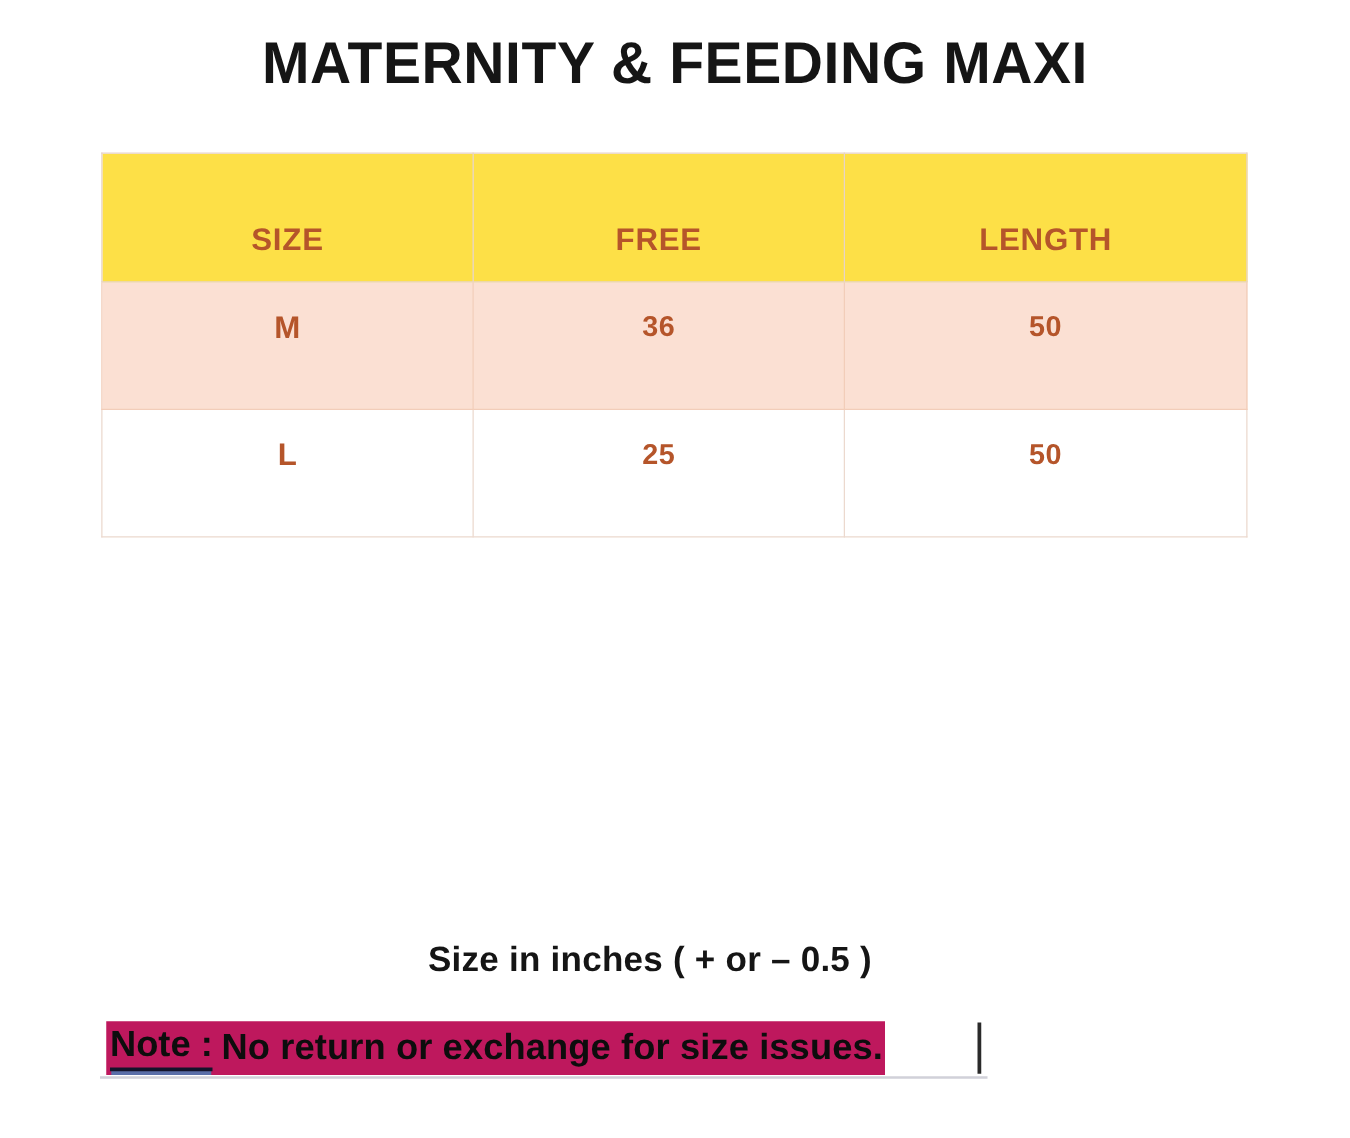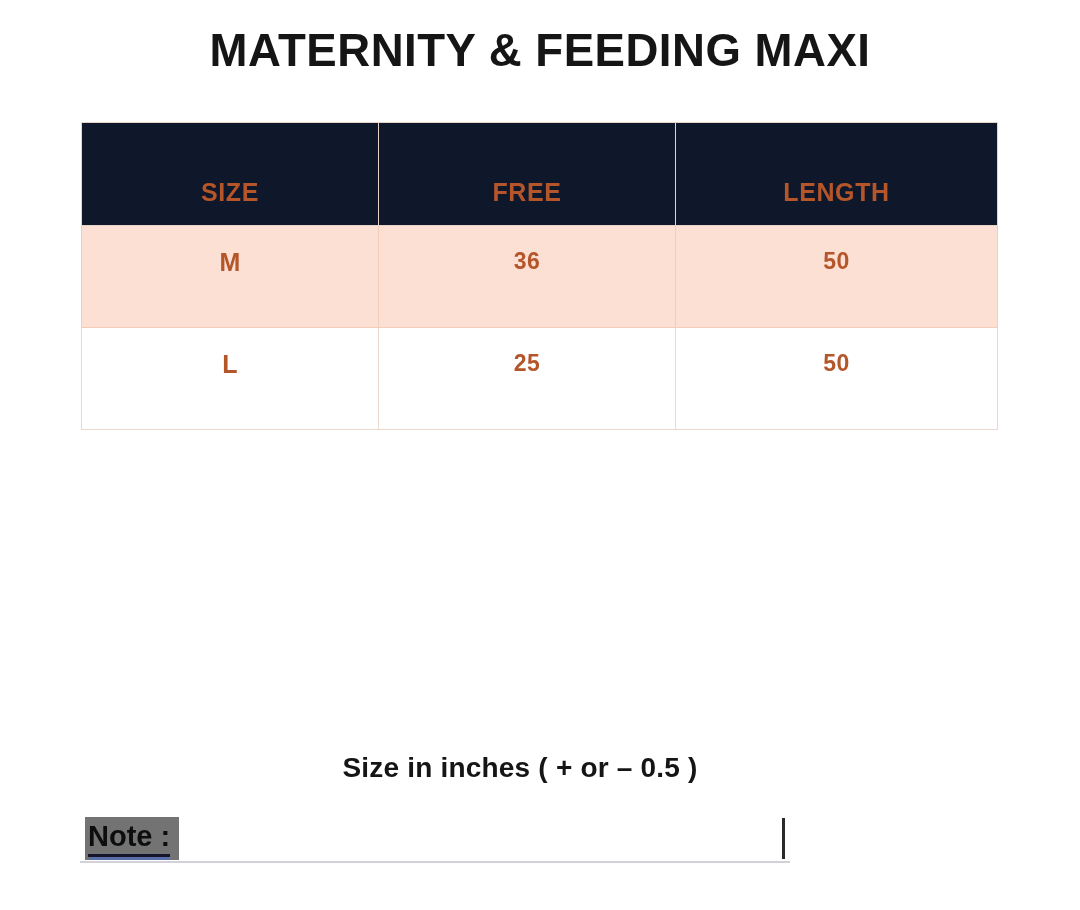--- a/index.html
+++ b/index.html
@@ -53,21 +53,21 @@
     vertical-align: top;
     text-align: center;
     color: #b5552a;
     font-family: "Liberation Sans", sans-serif;
     font-weight: 700;
     box-sizing: border-box;
   }
 
   #size-table thead th {
     height: 103px;
-    background: #0f172a;
+    background: #fde047;
     font-size: 25px;
     letter-spacing: 0.6px;
     padding-top: 55px;
   }
 
   #size-table tbody td {
     height: 102px;
     font-size: 23px;
     padding-top: 22px;
     letter-spacing: 0.4px;
@@ -101,21 +101,21 @@
     white-space: nowrap;
     letter-spacing: 0.2px;
   }
 
   
   #note-line {
     position: absolute;
     left: 85px;
     top: 817px;
     height: 43px;
-    background: #737373;
+    background: #be185d;
     display: flex;
     align-items: center;
     padding: 0 2px 0 3px;
     box-sizing: border-box;
     white-space: nowrap;
   }
   #note-line .note-label {
     font-family: "Liberation Sans", sans-serif;
     font-size: 29px;
     font-weight: 700;
@@ -182,16 +182,17 @@
       <td>25</td>
       <td>50</td>
     </tr>
   </tbody>
 </table>
 
 <div id="size-note">Size in inches ( + or  – 0.5 )</div>
 
 <div id="note-line">
   <span class="note-label">Note :</span>
+  <span class="note-body">No return or exchange for size issues.</span>
 </div>
 <div id="note-caret"></div>
 
 <div id="bottom-rule"></div>
 
 </body></html>

